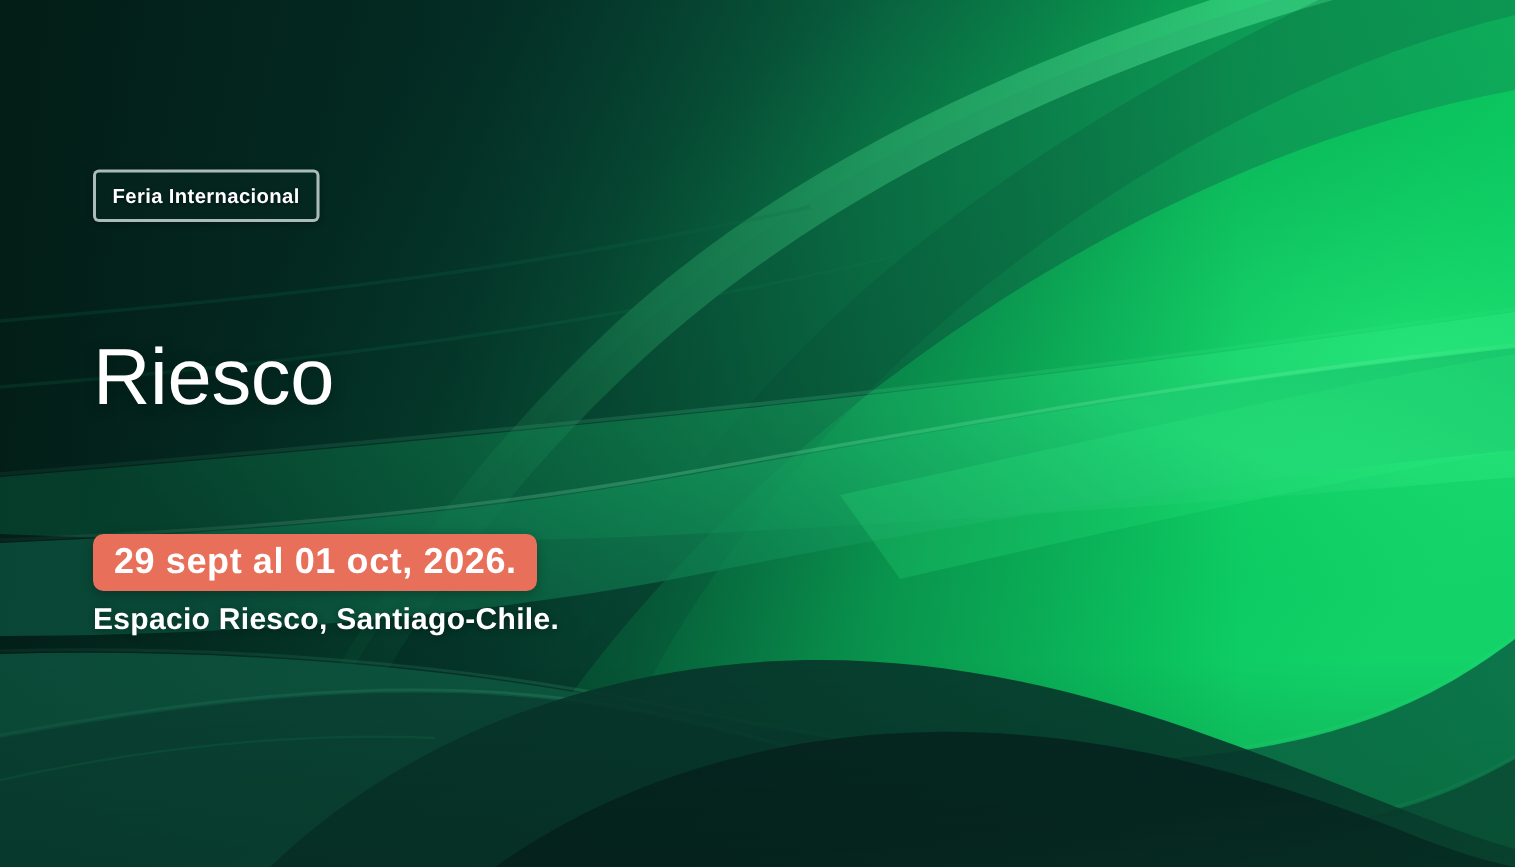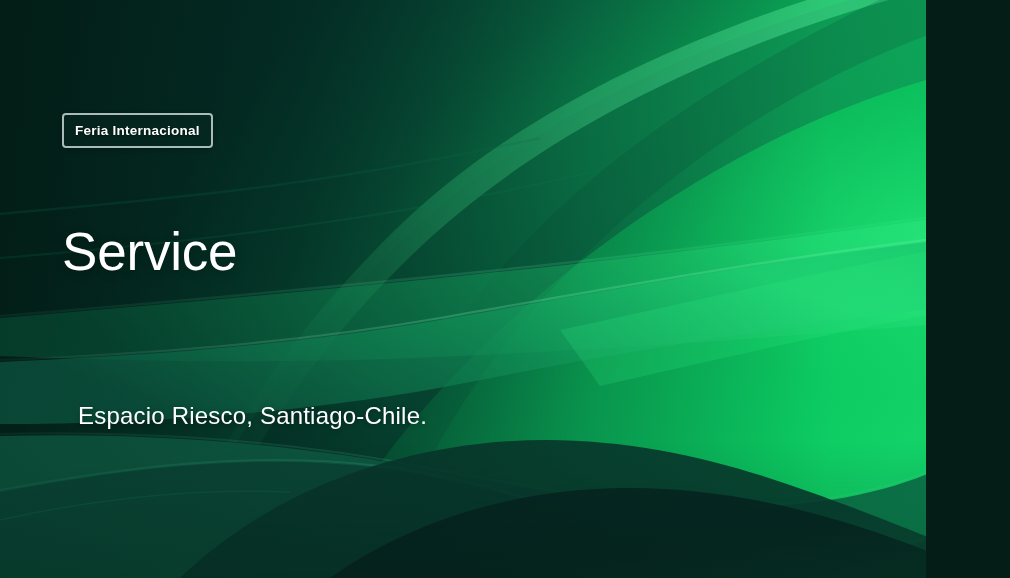--- a/index.html
+++ b/index.html
@@ -6,21 +6,21 @@
   * { margin:0; padding:0; box-sizing:border-box; }
   html, body {
     width:1010px; height:578px;
     overflow:hidden;
     background:#041d17;
     font-family:"Liberation Sans", sans-serif;
   }
 
   #hero {
     position:relative;
-    width:926px; height:578px;
+    width:1010px; height:578px;
     overflow:hidden;
     background:#4d7c0f;
     text-align:center;
   }
 
   
   #bg-art {
     position:absolute; inset:0;
     width:1010px; height:578px;
   }
@@ -84,24 +84,24 @@
     color:#ffffff;
     font-size:24px;
     font-weight:bold;
     letter-spacing:0.4px;
     white-space:nowrap;
   }
 
   
   .venue {
     position:absolute;
-    left:16px; top:402px;
-    color:#ffffff;
-    font-size:24px;
-    font-weight:400;
+    left:0; top:402px;
+    color:#ffffff;
+    font-size:20px;
+    font-weight:700;
     letter-spacing:0.2px;
     white-space:nowrap;
     text-shadow:0 1px 5px rgba(0,0,0,0.35);
   }
 </style>
 </head>
 <body>
 
 <div id="hero">
 
@@ -233,21 +233,24 @@
     </svg>
   </div>
 
   <div id="content">
 
     <div class="eyebrow-badge">
       <span class="label">Feria Internacional</span>
     </div>
 
     <h1 class="headline">
-      <span class="line">Service</span>
+      <span class="line">Riesco</span>
     </h1>
 
+    <div class="date-pill">
+      <span class="label">29 sept al 01 oct, 2026.</span>
+    </div>
 
     <div class="venue">Espacio Riesco, Santiago-Chile.</div>
 
   </div>
 
 </div>
 
 </body></html>

